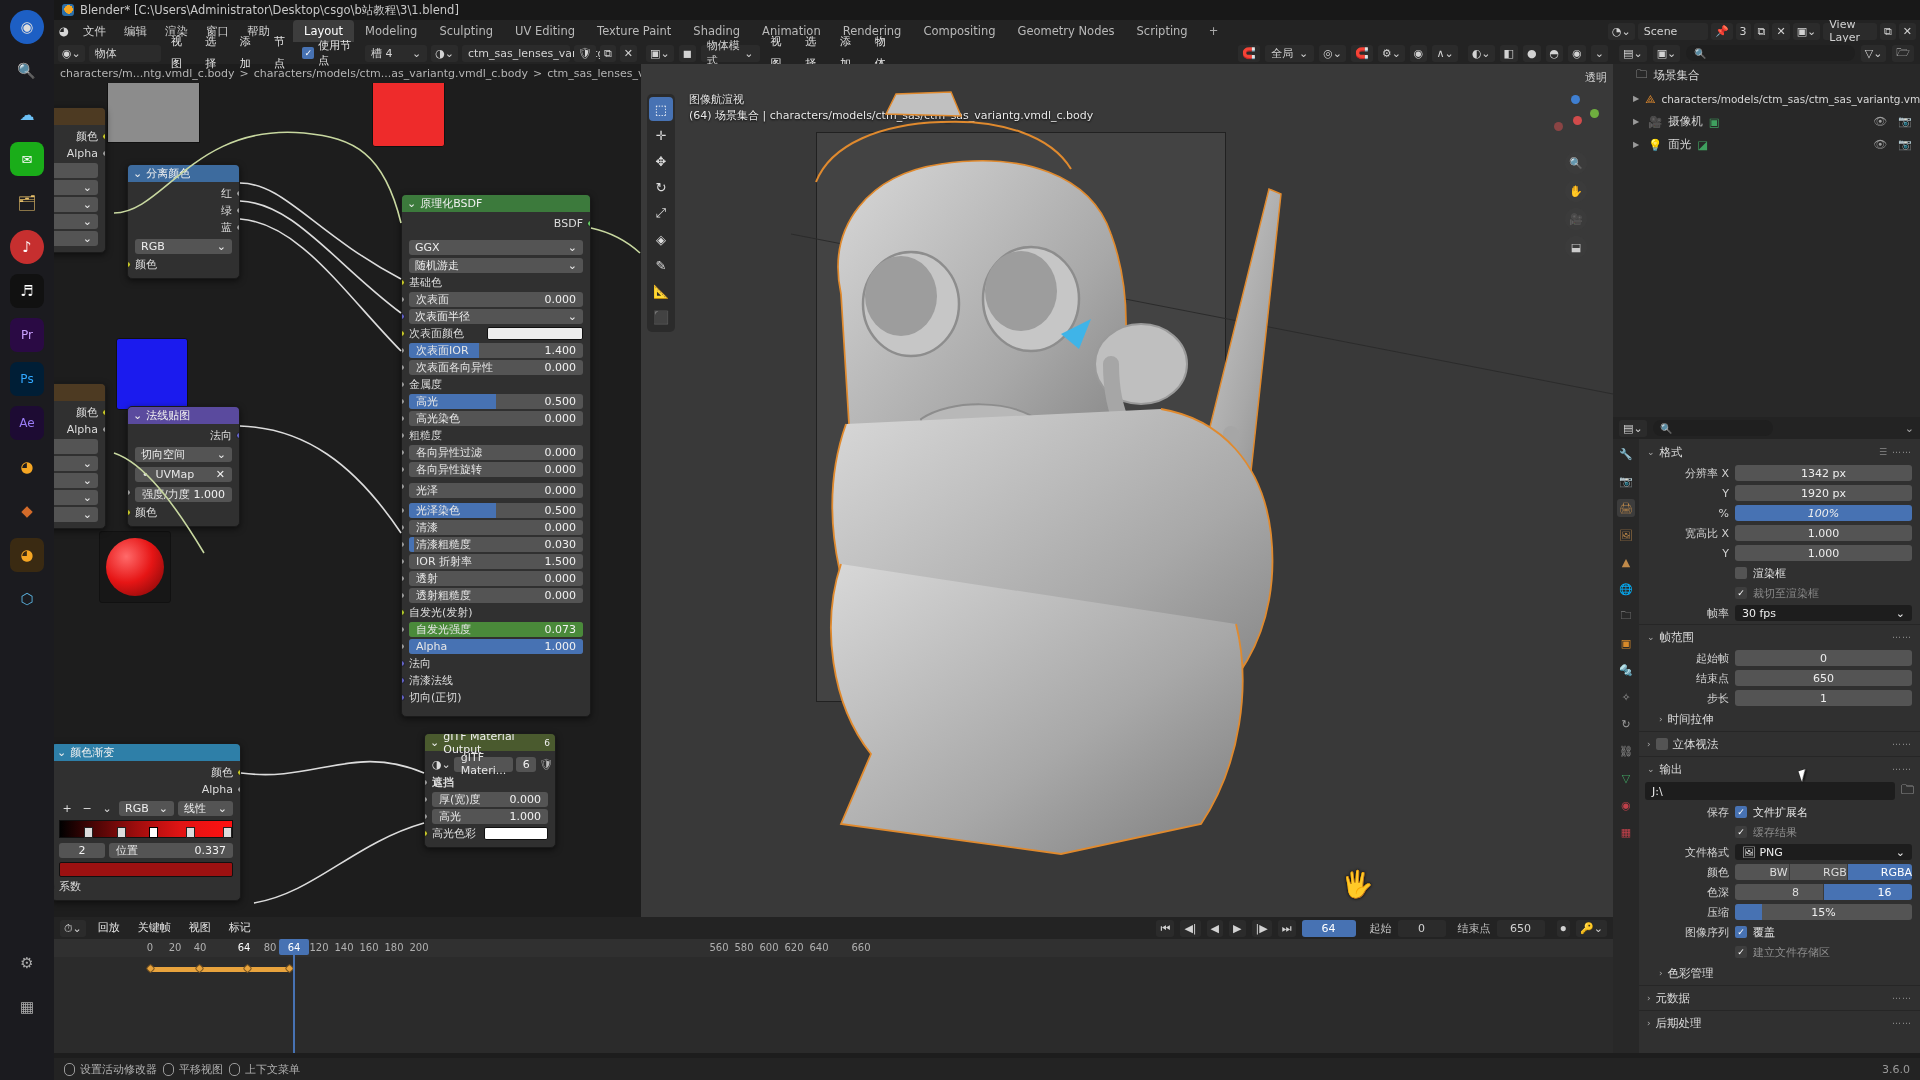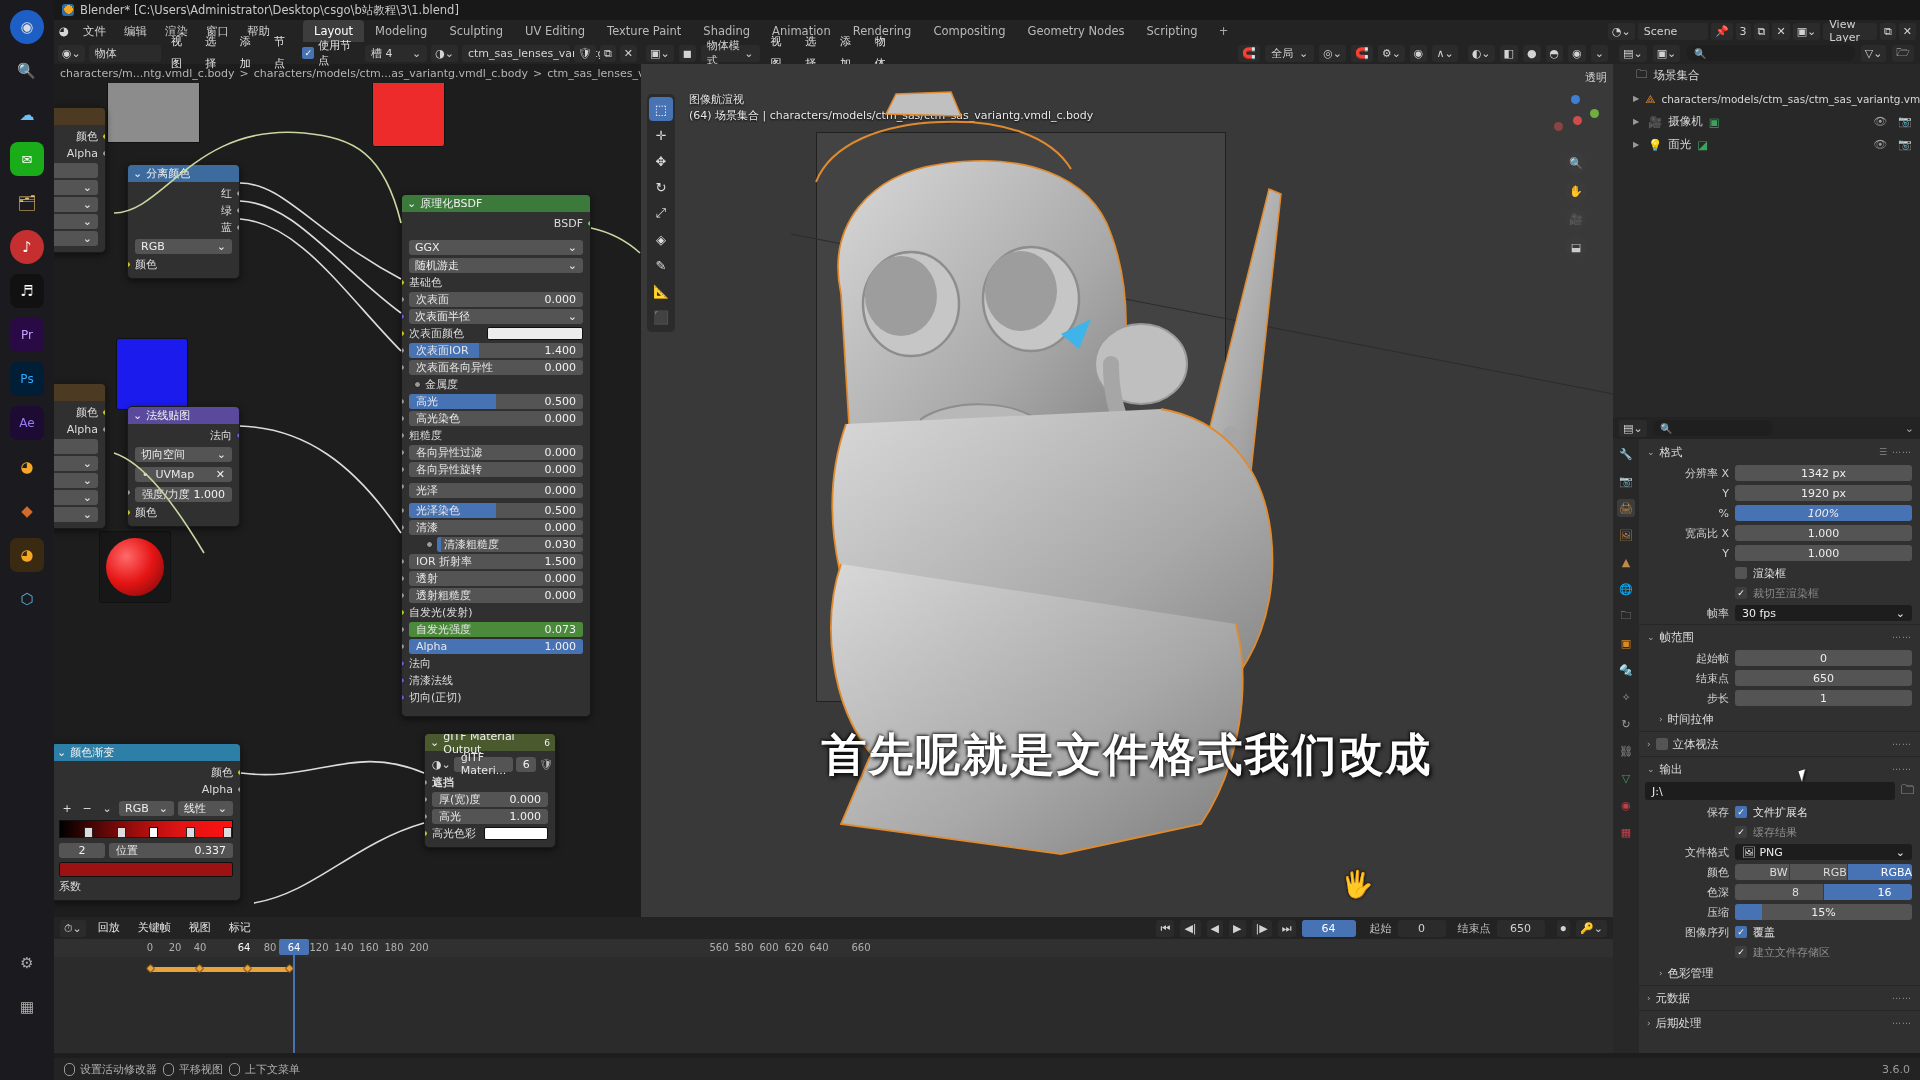--- a/index.html
+++ b/index.html
@@ -22,21 +22,21 @@
   #titlebar { left:54px; top:0; width:1866px; height:20px; background:#181818;
               display:flex; align-items:center; padding-left:8px; font-size:11.5px; color:#c9c9c9; }
   #titlebar .blender-logo { width:12px; height:12px; margin-right:6px; border-radius:3px;
               background:radial-gradient(circle at 55% 45%,#f5a623 0 45%,#2b6ea8 46% 100%); }
 
   
   #topbar { left:54px; top:20px; width:1866px; height:22px; background:#232323;
             display:flex; align-items:center; font-size:11.5px; color:#cfcfcf; }
   #topbar .bicon { width:20px; text-align:center; color:#d6d6d6; }
   .menu-item { padding:0 9px; line-height:22px; cursor:default; }
-  .ws-tabs { display:flex; align-items:center; margin-left:24px; }
+  .ws-tabs { display:flex; align-items:center; margin-left:14px; }
   .ws-tab { padding:2px 11px; line-height:18px; border-radius:4px 4px 0 0; color:#b9b9b9; }
   .ws-tab.active { background:#3d3d3d; color:#fff; }
   .ws-plus { padding:0 10px; color:#aaa; }
 
   
   #scenebar { right:0; top:20px; width:316px; height:22px; background:#232323;
               display:flex; align-items:center; gap:3px; padding:0 4px; font-size:11px; }
   .pill { background:#2b2b2b; border-radius:3px; height:17px; display:flex;
           align-items:center; padding:0 6px; color:#d3d3d3; }
   .pill.sm { padding:0 4px; }
@@ -552,21 +552,21 @@
                 <span class="val">1.400</span>
               </div>
             </div>
             <div class="nrow" style="height: 17px;">
               <span class="socket left sock-gray"></span>
               <div class="field">
                 <span class="lbl">次表面各向异性</span>
                 <span class="val">0.000</span>
               </div>
             </div>
-            <div class="nrow" style="height: 17px; margin-left: 16px;">
+            <div class="nrow" style="height: 17px;">
               <span class="socket left sock-gray"></span>
               <span class="sock-label">金属度</span>
             </div>
             <div class="nrow" style="height: 17px;">
               <span class="socket left sock-gray"></span>
               <div class="field slider">
                 <span class="fill" style="width: 50%;"></span>
                 <span class="lbl">高光</span>
                 <span class="val">0.500</span>
               </div>
@@ -611,21 +611,21 @@
                 <span class="val">0.500</span>
               </div>
             </div>
             <div class="nrow" style="height: 17px;">
               <span class="socket left sock-gray"></span>
               <div class="field">
                 <span class="lbl">清漆</span>
                 <span class="val">0.000</span>
               </div>
             </div>
-            <div class="nrow" style="height: 17px; margin-left: 28px;">
+            <div class="nrow" style="height: 17px;">
               <span class="socket left sock-gray"></span>
               <div class="field slider">
                 <span class="fill" style="width: 3%;"></span>
                 <span class="lbl">清漆粗糙度</span>
                 <span class="val">0.030</span>
               </div>
             </div>
             <div class="nrow" style="height: 17px;">
               <span class="socket left sock-gray"></span>
               <div class="field">
@@ -832,21 +832,20 @@
       <path d="M205,360 C180,430 190,520 230,580 C280,650 400,690 500,670
                C600,650 640,560 630,470 C622,400 580,355 520,345" fill="url(#gm)" stroke="#e08a2e" stroke-width="1.8"></path>
       <ellipse cx="460" cy="630" rx="32" ry="32" fill="#c2c2c2" stroke="#999" stroke-width="2"></ellipse>
       <path d="M245,50 L255,30 L310,28 L320,52 Z" fill="#c0c0c0" stroke="#e08a2e" stroke-width="1.5"></path>
       <path d="M175,118 C190,80 240,60 300,58 C360,55 410,72 430,105" fill="none" stroke="#e08a2e" stroke-width="2"></path>
       <path d="M420,270 L450,255 L438,285 Z" fill="#3fb4e8"></path>
       <path d="M200,500 C180,560 190,640 230,690 L200,760 L420,790 L560,760 C600,700 610,620 595,560" fill="url(#gm)" stroke="#e08a2e" stroke-width="1.8"></path>
     </svg>
 
     <div id="hand-cursor">🖐</div>
-    <div id="subtitle">首先呢就是文件格式我们改成</div>
   </div>
 </div>
 
 <div id="outliner" class="abs">
   <div id="ol-header">
     <span class="pill sm">▤⌄</span>
     <span class="pill sm">▣⌄</span>
     <span class="search-box" placeholder="">🔍</span>
     <span class="pill sm">▽⌄</span>
     <span class="pill sm">🗁</span>

